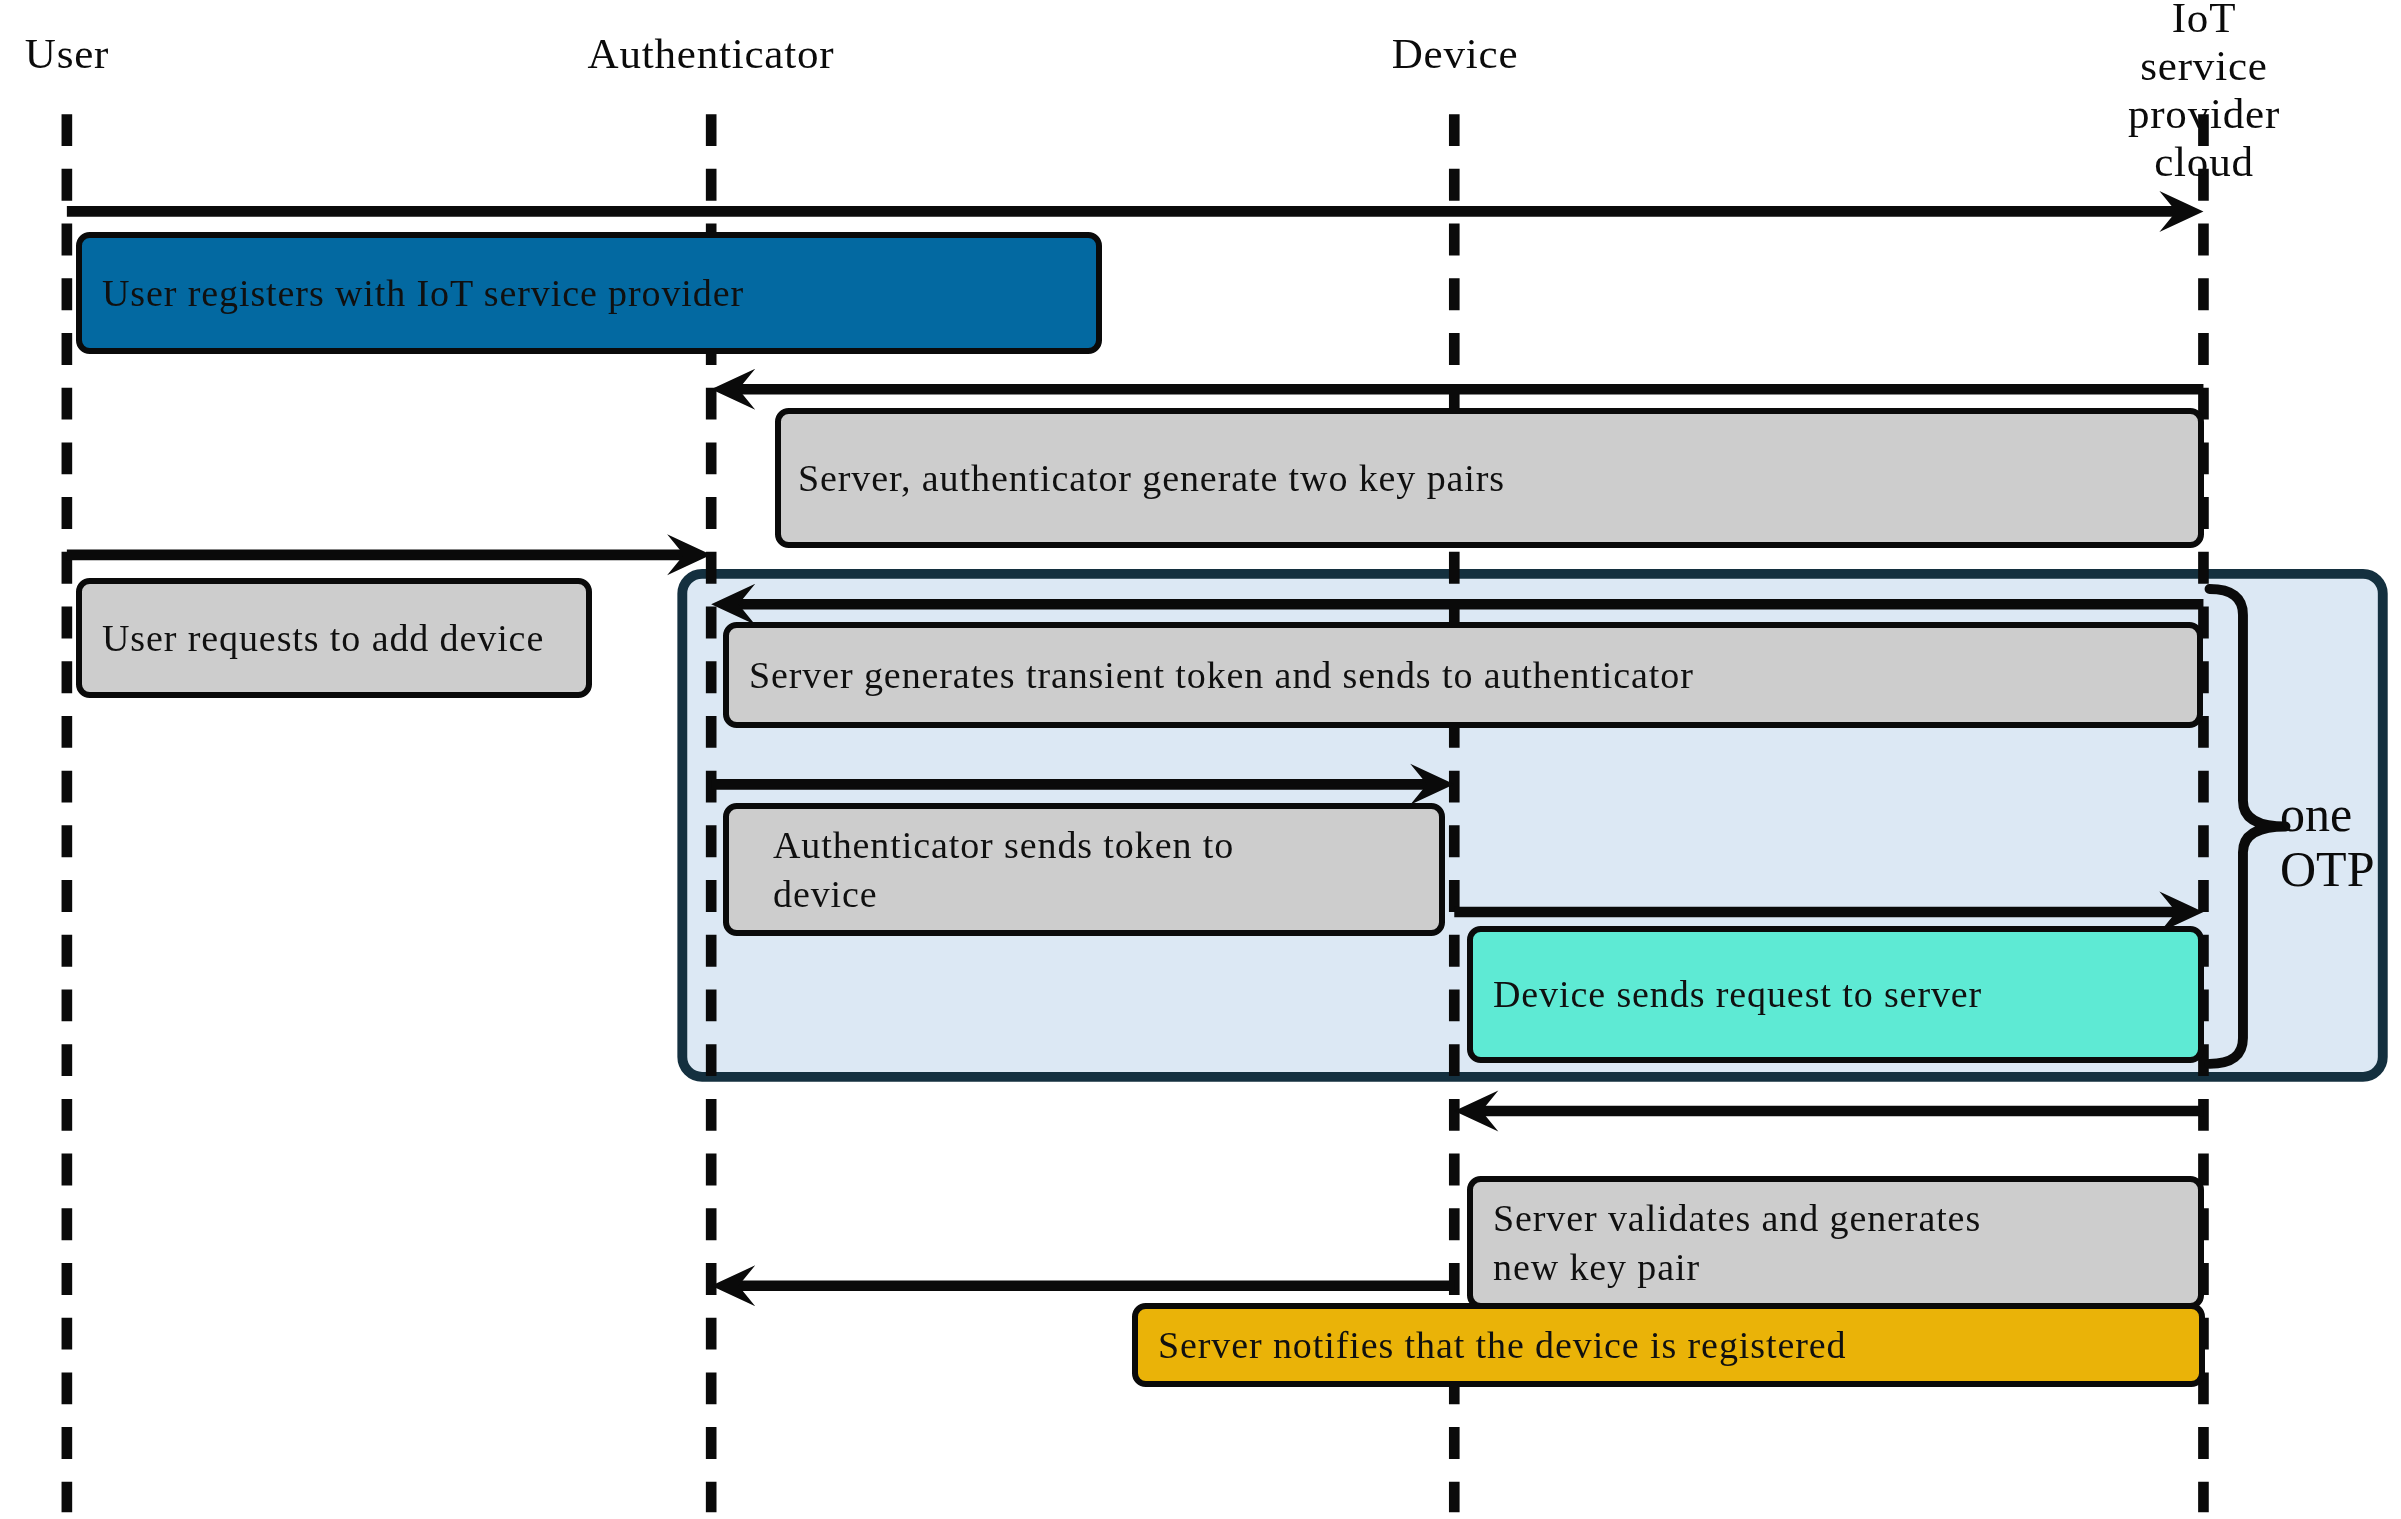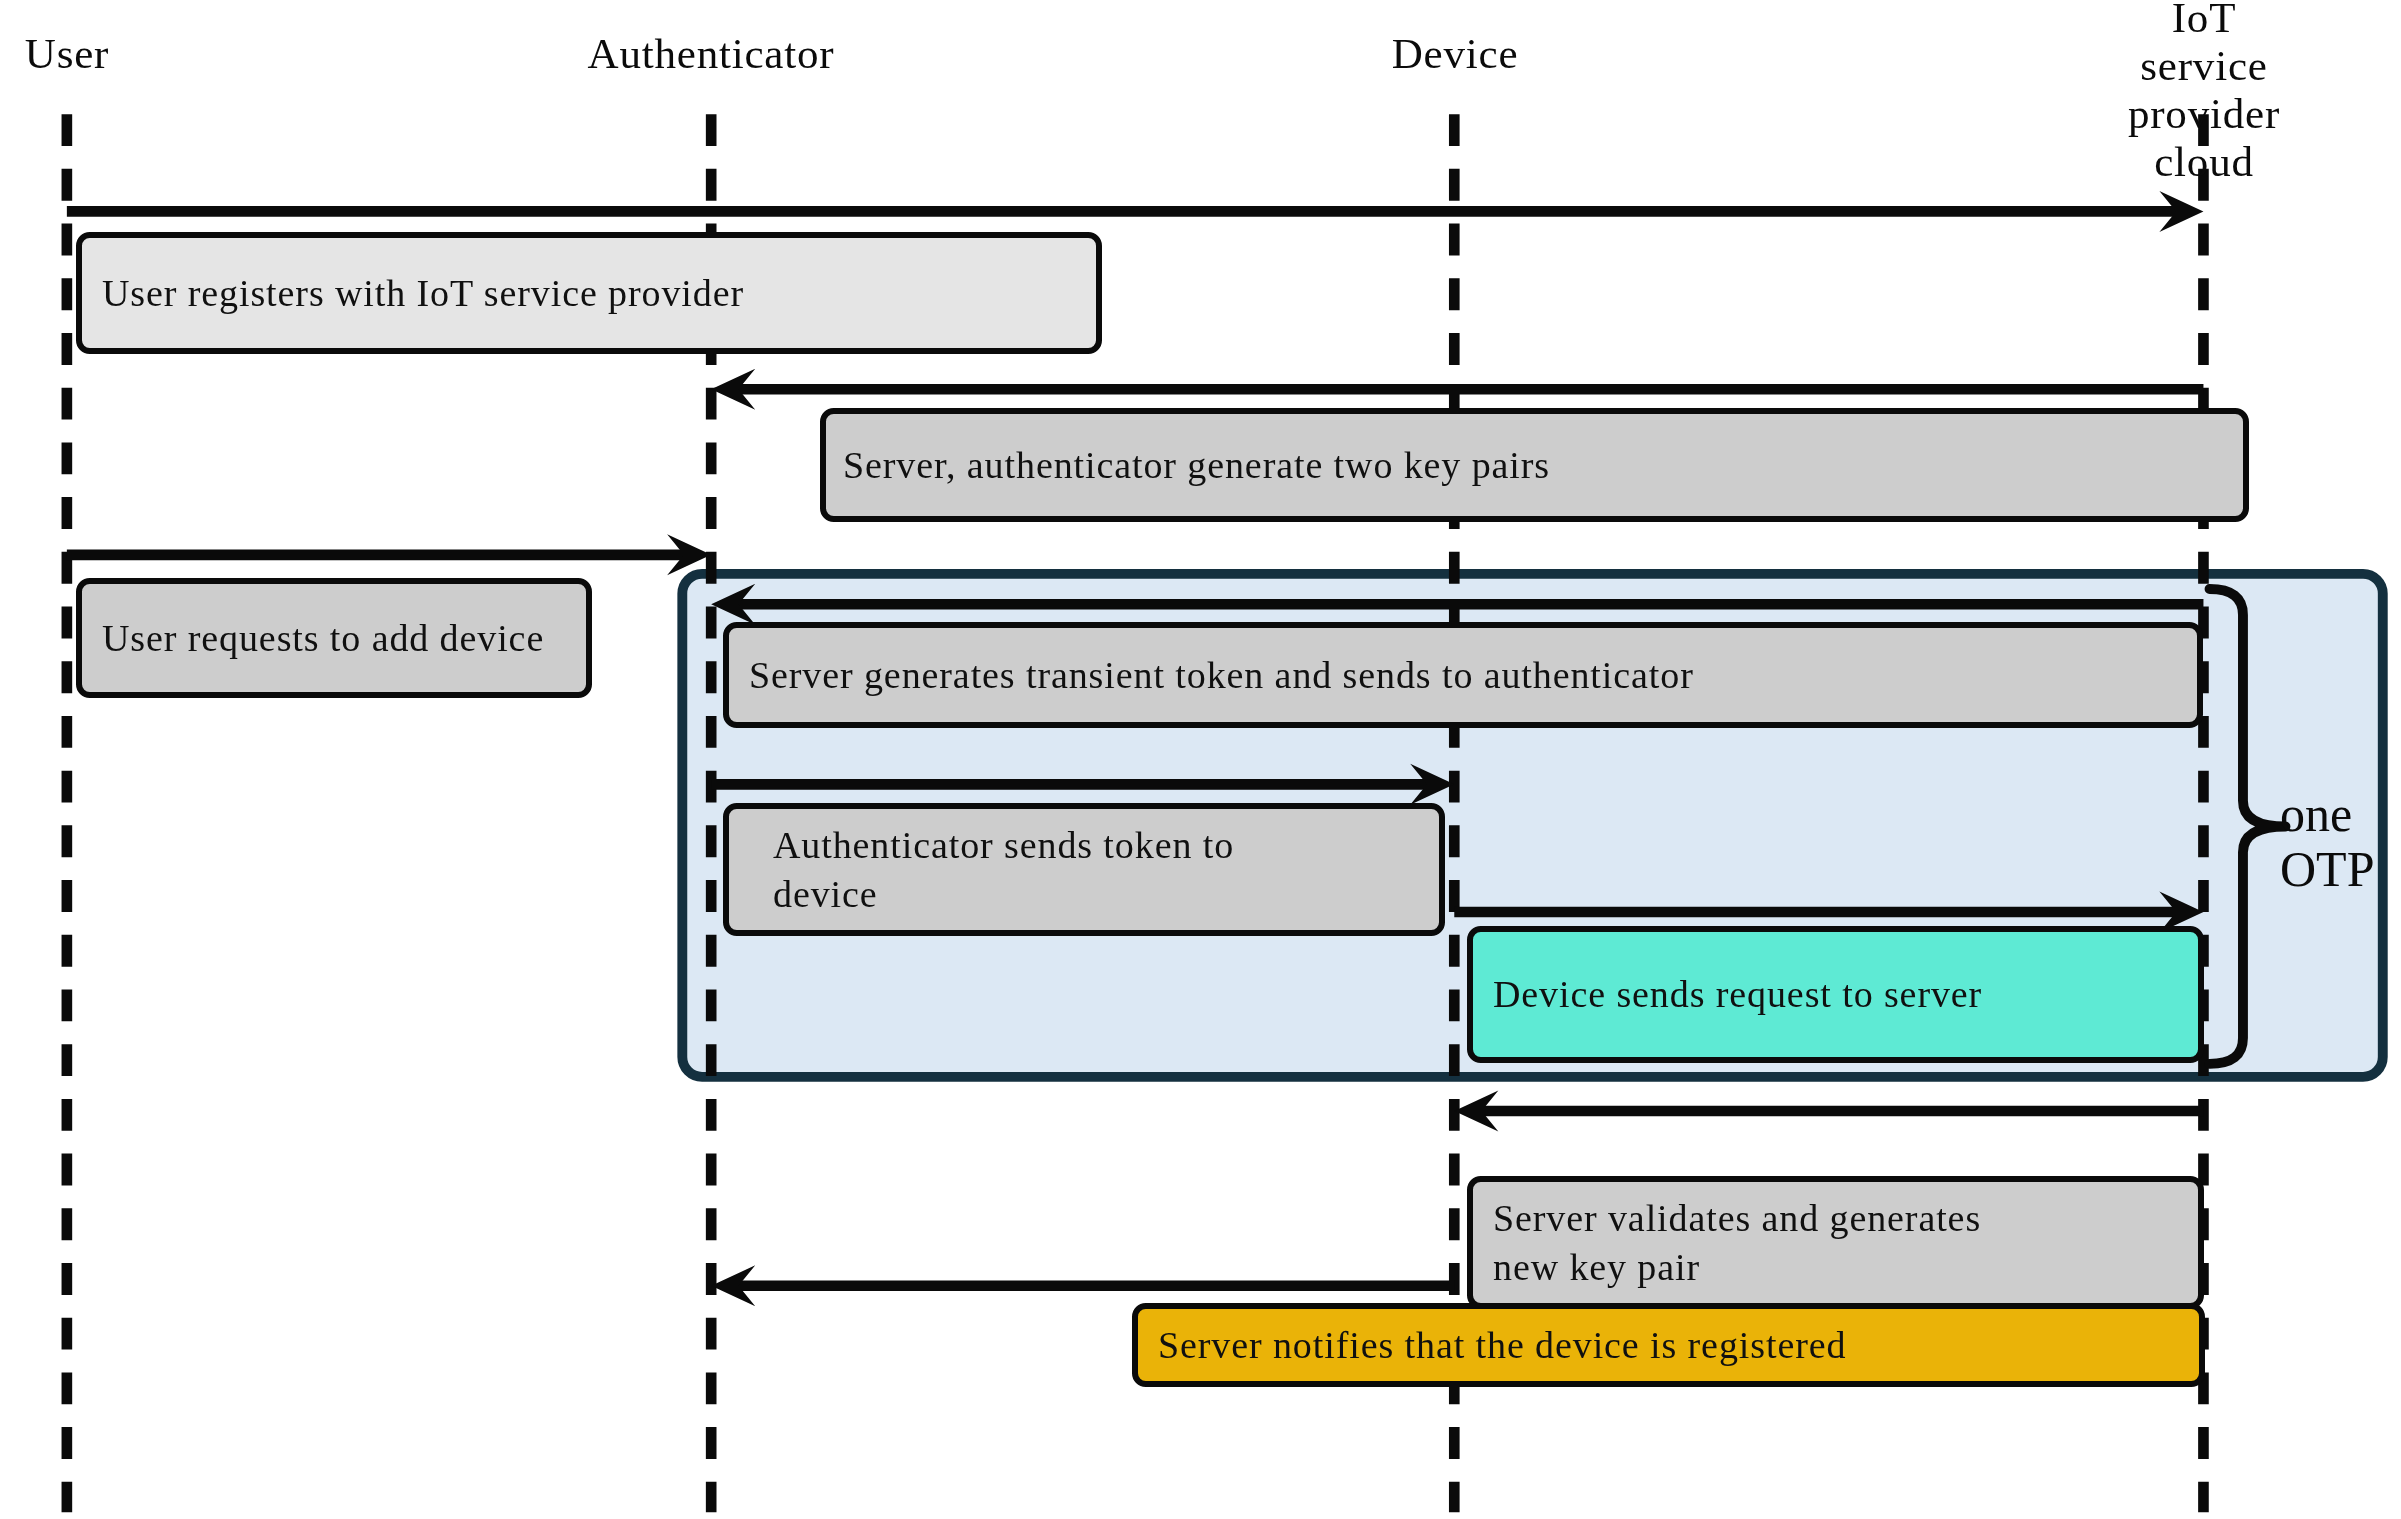--- a/index.html
+++ b/index.html
@@ -116,24 +116,24 @@
   </svg>
 
   <div id="labels-layer">
       <div class="lifeline-label" style="left: 67px; top: 30px;">User</div>
       <div class="lifeline-label" style="left: 711px; top: 30px;">Authenticator</div>
       <div class="lifeline-label" style="left: 1455px; top: 30px;">Device</div>
       <div class="lifeline-label" style="left: 2204px; top: -6px;">IoT service
 provider cloud</div>
     </div>
   <div id="boxes-layer">
-      <div class="msg-box" style="left: 76px; top: 232px; width: 1026px; height: 122px; background: #e5e5e5; border-color: rgb(10, 10, 10);">
+      <div class="msg-box" style="left: 76px; top: 232px; width: 1026px; height: 122px; background: #0369a1; border-color: rgb(10, 10, 10);">
         <span class="msg-text">User registers with IoT service provider</span>
       </div>
-      <div class="msg-box" style="left: 820px; top: 408px; width: 1429px; height: 114px; background: rgb(205, 205, 205); border-color: rgb(10, 10, 10); padding-left: 17px;">
+      <div class="msg-box" style="left: 775px; top: 408px; width: 1429px; height: 140px; background: rgb(205, 205, 205); border-color: rgb(10, 10, 10); padding-left: 17px;">
         <span class="msg-text">Server, authenticator generate two key pairs</span>
       </div>
       <div class="msg-box" style="left: 76px; top: 578px; width: 516px; height: 120px; background: rgb(205, 205, 205); border-color: rgb(10, 10, 10);">
         <span class="msg-text">User requests to add device</span>
       </div>
       <div class="msg-box" style="left: 723px; top: 622px; width: 1480px; height: 106px; background: rgb(205, 205, 205); border-color: rgb(10, 10, 10);">
         <span class="msg-text">Server generates transient token and sends to authenticator</span>
       </div>
       <div class="msg-box" style="left: 723px; top: 803px; width: 722px; height: 133px; background: rgb(205, 205, 205); border-color: rgb(10, 10, 10); padding-left: 44px;">
         <span class="msg-text">Authenticator sends token to

